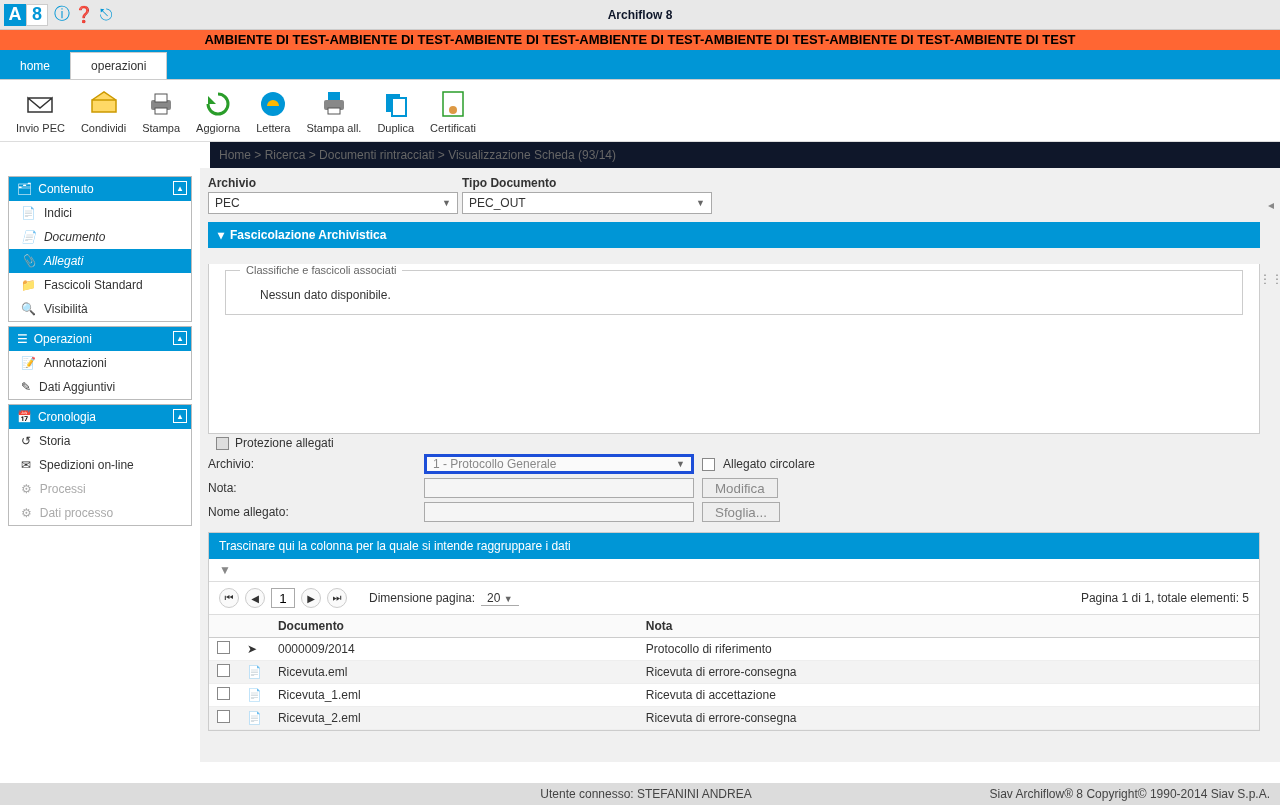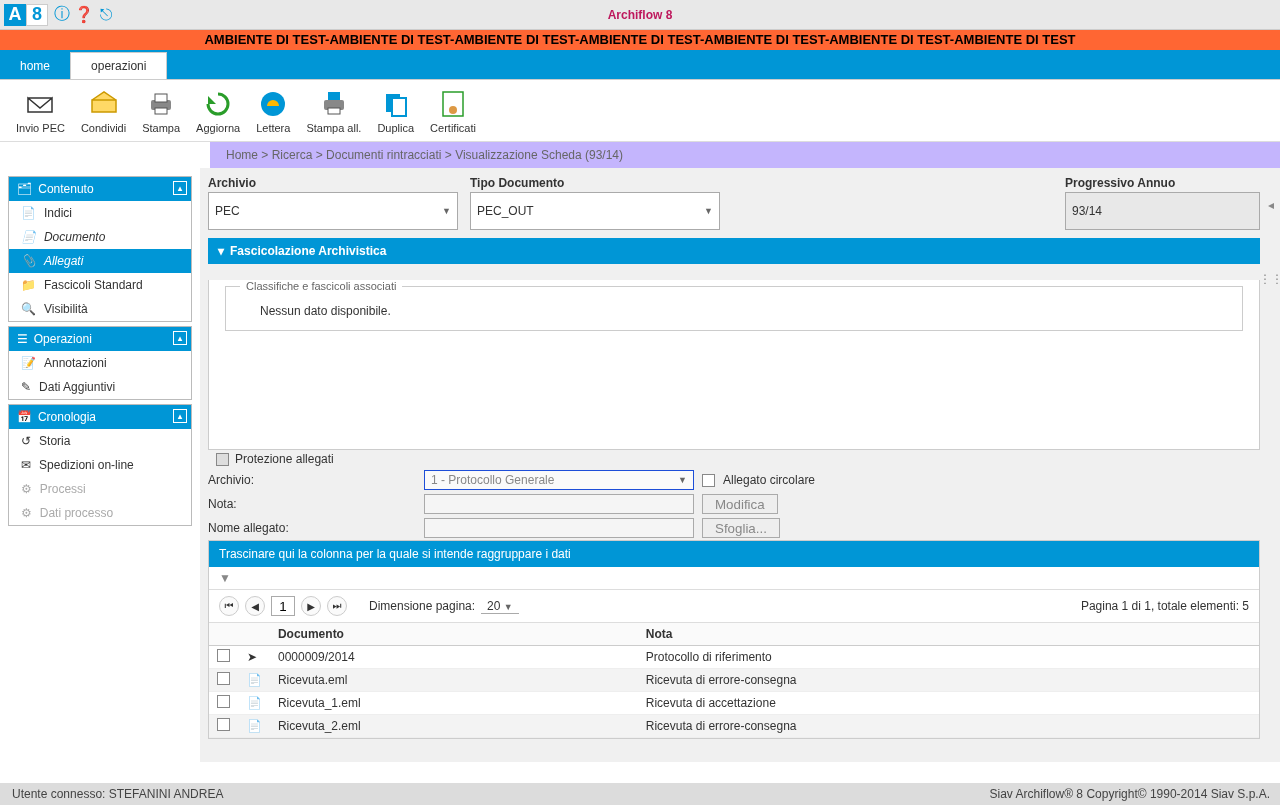--- a/index.html
+++ b/index.html
@@ -3,69 +3,69 @@
 <meta charset="utf-8">
 <style>
 * { box-sizing: border-box; margin: 0; padding: 0; }
 body { font-family: "Segoe UI", Tahoma, sans-serif; font-size: 12px; background: #fff; color: #333; width: 1280px; height: 805px; overflow: hidden; }
 .titlebar { height: 30px; background: #e8e8e8; display: flex; align-items: center; position: relative; border-bottom: 1px solid #ccc; }
 .titlebar-logo { display: flex; align-items: center; padding-left: 4px; gap: 0; }
 .logo-a { background: #0096d6; color: #fff; font-weight: bold; font-size: 18px; width: 22px; height: 22px; display: inline-flex; align-items: center; justify-content: center; }
 .logo-8 { background: #fff; color: #0096d6; font-weight: bold; font-size: 18px; width: 22px; height: 22px; display: inline-flex; align-items: center; justify-content: center; border: 1px solid #ccc; }
 .titlebar-icons { display: flex; gap: 2px; margin-left: 4px; }
 .title-icon { width: 20px; height: 20px; display: inline-flex; align-items: center; justify-content: center; color: #0096d6; font-size: 16px; cursor: pointer; }
-.app-title { position: absolute; left: 0; right: 0; text-align: center; color: #be185d; font-weight: bold; pointer-events: none; }
+.app-title { position: absolute; left: 0; right: 0; text-align: center; color: #0f172a; font-weight: bold; pointer-events: none; }
 .banner { background: #ff6633; color: #000; font-weight: bold; text-align: center; height: 20px; line-height: 20px; font-size: 13px; overflow: hidden; white-space: nowrap; }
 .tabbar { background: #0096d6; height: 30px; display: flex; align-items: flex-end; border-bottom: 1px solid #ccc; }
 .tab { padding: 6px 20px; color: #fff; cursor: pointer; }
 .tab.active { background: #fff; color: #333; border: 1px solid #ccc; border-bottom: none; }
 .toolbar { background: #fff; height: 62px; display: flex; align-items: center; gap: 0; padding: 4px 8px; border-bottom: 1px solid #ddd; }
 .tool-btn { display: flex; flex-direction: column; align-items: center; gap: 2px; padding: 2px 8px; cursor: pointer; font-size: 11px; }
 .tool-btn svg { width: 32px; height: 32px; }
-.breadcrumb { background: #c4b5fd; padding: 6px 16px; color: #666; font-size: 12px; margin-left: 210px;}
+.breadcrumb { background: #0f172a; padding: 6px 9px; color: #666; font-size: 12px; margin-left: 210px;}
 .breadcrumb a { color: #666; text-decoration: none; }
 .main-area { display: flex; height: 594px; }
 .sidebar { width: 200px; background: #fff; padding: 8px; display: flex; flex-direction: column; gap: 4px; }
 .side-section { border: 1px solid #bbb; }
 .side-header { background: #0096d6; color: #fff; padding: 5px 8px; display: flex; align-items: center; font-weight: normal; gap: 6px; position: relative; cursor: pointer; }
 .side-header .collapse-btn { position: absolute; right: 4px; top: 4px; width: 14px; height: 14px; border:1px solid #fff; display:flex; align-items:center; justify-content:center; font-size:9px; }
 .side-item { padding: 5px 8px 5px 12px; display: flex; align-items: center; gap: 8px; cursor: pointer; }
 .side-item.active { background: #0096d6; color: #fff; }
 .side-item.italic { font-style: italic; }
 .side-item.disabled { color: #aaa; }
 .content { flex: 1; background: #f0f0f0; padding: 8px 20px 8px 8px; overflow: auto; position: relative; }
-.field-row { display: flex; gap: 12px; margin-bottom: 8px; align-items: center; }
+.field-row { display: flex; gap: 4px; margin-bottom: 8px; align-items: center; }
 .field { display: flex; flex-direction: column; gap: 2px; }
 .field label { font-weight: bold; font-size: 12px; }
-.field-input { background: #fff; border: 1px solid #aaa; padding: 18px 6px; height: 20px; font-size: 12px; display:flex; align-items:center; justify-content:space-between;}
+.field-input { background: #fff; border: 1px solid #aaa; padding: 10px 6px; height: 20px; font-size: 12px; display:flex; align-items:center; justify-content:space-between;}
 .field-input.ro { background: #e8e8e8; }
 .panel-header { background: #0096d6; color: #fff; padding: 6px 10px; font-weight: bold; display: flex; align-items: center; gap: 6px; }
 .panel-body { background: #fff; border: 1px solid #ccc; border-top: none; padding: 0; min-height: 170px;}
 .fieldset { border: 1px solid #ccc; margin: 16px; padding: 8px 14px; }
 .fieldset legend { padding: 0 6px; color: #666; font-size: 11px;}
 .allegati-form { margin-top: 0; }
 .check-row { display: flex; align-items: center; gap: 6px; margin: 2px 0 2px 8px; }
 .form-row { display: flex; align-items: center; gap: 8px; margin-top: 4px; }
 .form-row label { width: 120px; }
-.form-row .ddl { border:1px solid #1d4ed8; background:#fafafa; height:20px; width:270px; padding:2px 6px; display:flex; align-items:center; justify-content:space-between; color:#888;}
+.form-row .ddl { border:3px solid #1d4ed8; background:#fafafa; height:20px; width:270px; padding:2px 6px; display:flex; align-items:center; justify-content:space-between; color:#888;}
 .form-row input[type=text] { border:1px solid #aaa; height:20px; width:270px; padding:1px 4px; background:#f5f5f5;}
 .form-row button { border:1px solid #aaa; background:#eee; padding:2px 12px; color:#888; height:20px;}
-.grid-area { margin-top: 2px; border: 1px solid #ccc; background: #fff; }
+.grid-area { margin-top: 10px; border: 1px solid #ccc; background: #fff; }
 .grid-grouphdr { background: #0096d6; color: #fff; padding: 6px 10px; }
 .grid-filterbar { padding: 4px 10px; border-bottom:1px solid #ddd;}
 .pager { display: flex; align-items: center; gap: 6px; padding: 6px 10px; border-bottom: 1px solid #ddd; }
 .pager-btn { width:20px; height:20px; border:1px solid #ccc; border-radius:10px; display:inline-flex; align-items:center; justify-content:center; cursor:pointer; font-size:10px; background:#fafafa;}
 .pager-num { border:1px solid #aaa; width:24px; height:20px; text-align:center; }
 .pager-info { margin-left: auto; }
 table.grid { width: 100%; border-collapse: collapse; }
 table.grid th { text-align: left; padding: 4px 8px; border-bottom: 1px solid #ccc; font-weight: bold; background:#fafafa;}
 table.grid td { padding: 3px 8px; border-bottom: 1px solid #eee; }
 table.grid tr.alt { background: #f3f3f3; }
 .statusbar { position: fixed; bottom: 0; left: 0; right: 0; background: #dcdcdc; height: 22px; display: flex; align-items: center; padding: 0 10px; color: #444; font-size: 12px;}
-.statusbar .center { position:absolute; left:12px; right:0; }
+.statusbar .center { position:absolute; left:12px; right:0; text-align:center;}
 .statusbar .right { margin-left:auto;}
 .caret { font-size:9px; color:#666; }
 .chk { width:13px; height:13px; border:1px solid #888; display:inline-block; background:#fff;}
 .right-rail{position:absolute; right:2px; top:0; bottom:0; width:14px; display:flex; flex-direction:column; align-items:center; gap:60px; padding-top:30px; color:#888;}
 </style>
 </head>
 <body>
 
 <div class="titlebar">
   <div class="titlebar-logo">
@@ -238,24 +238,20 @@
           </div>
       </div>
       <div class="field" style="width:250px;">
         <label>Tipo Documento</label>
         <div class="field-input">
             <span>PEC_OUT</span>
             <span class="caret">▼</span>
           </div>
       </div>
       <div style="flex:1;"></div>
-      <div class="field" style="width:195px;">
-        <label>Progressivo Annuo</label>
-        <div class="field-input ro">93/14</div>
-      </div>
     </div>
 
     <div class="panel-header">
         <span>▾</span>
         <span>Fascicolazione Archivistica</span>
       </div>
     <div class="panel-body">
       <fieldset class="fieldset">
         <legend>Classifiche e fascicoli associati</legend>
         <div style="padding:4px 20px;">Nessun dato disponibile.</div>

